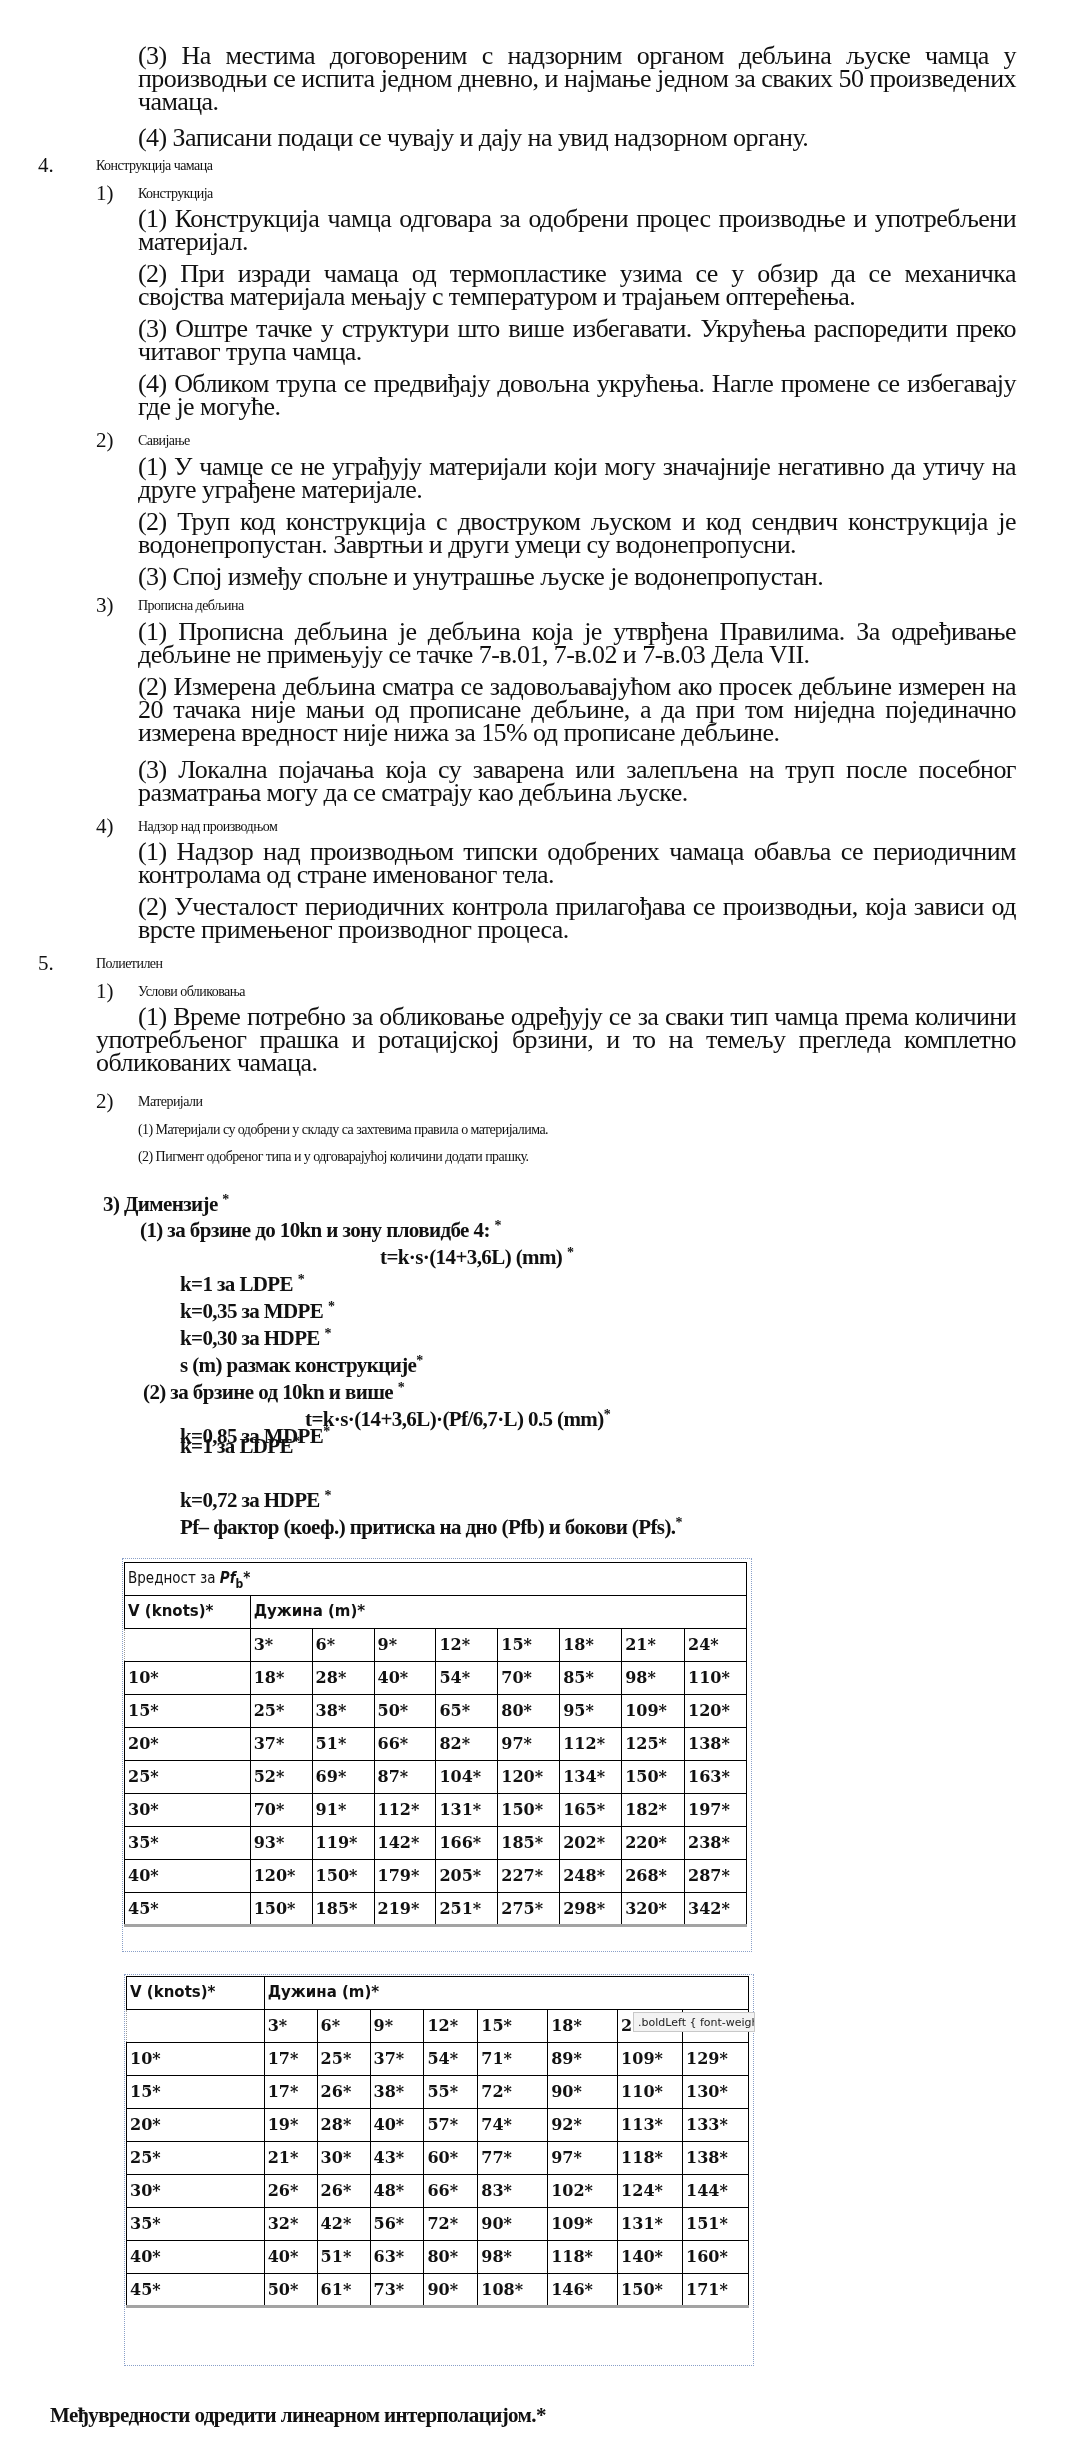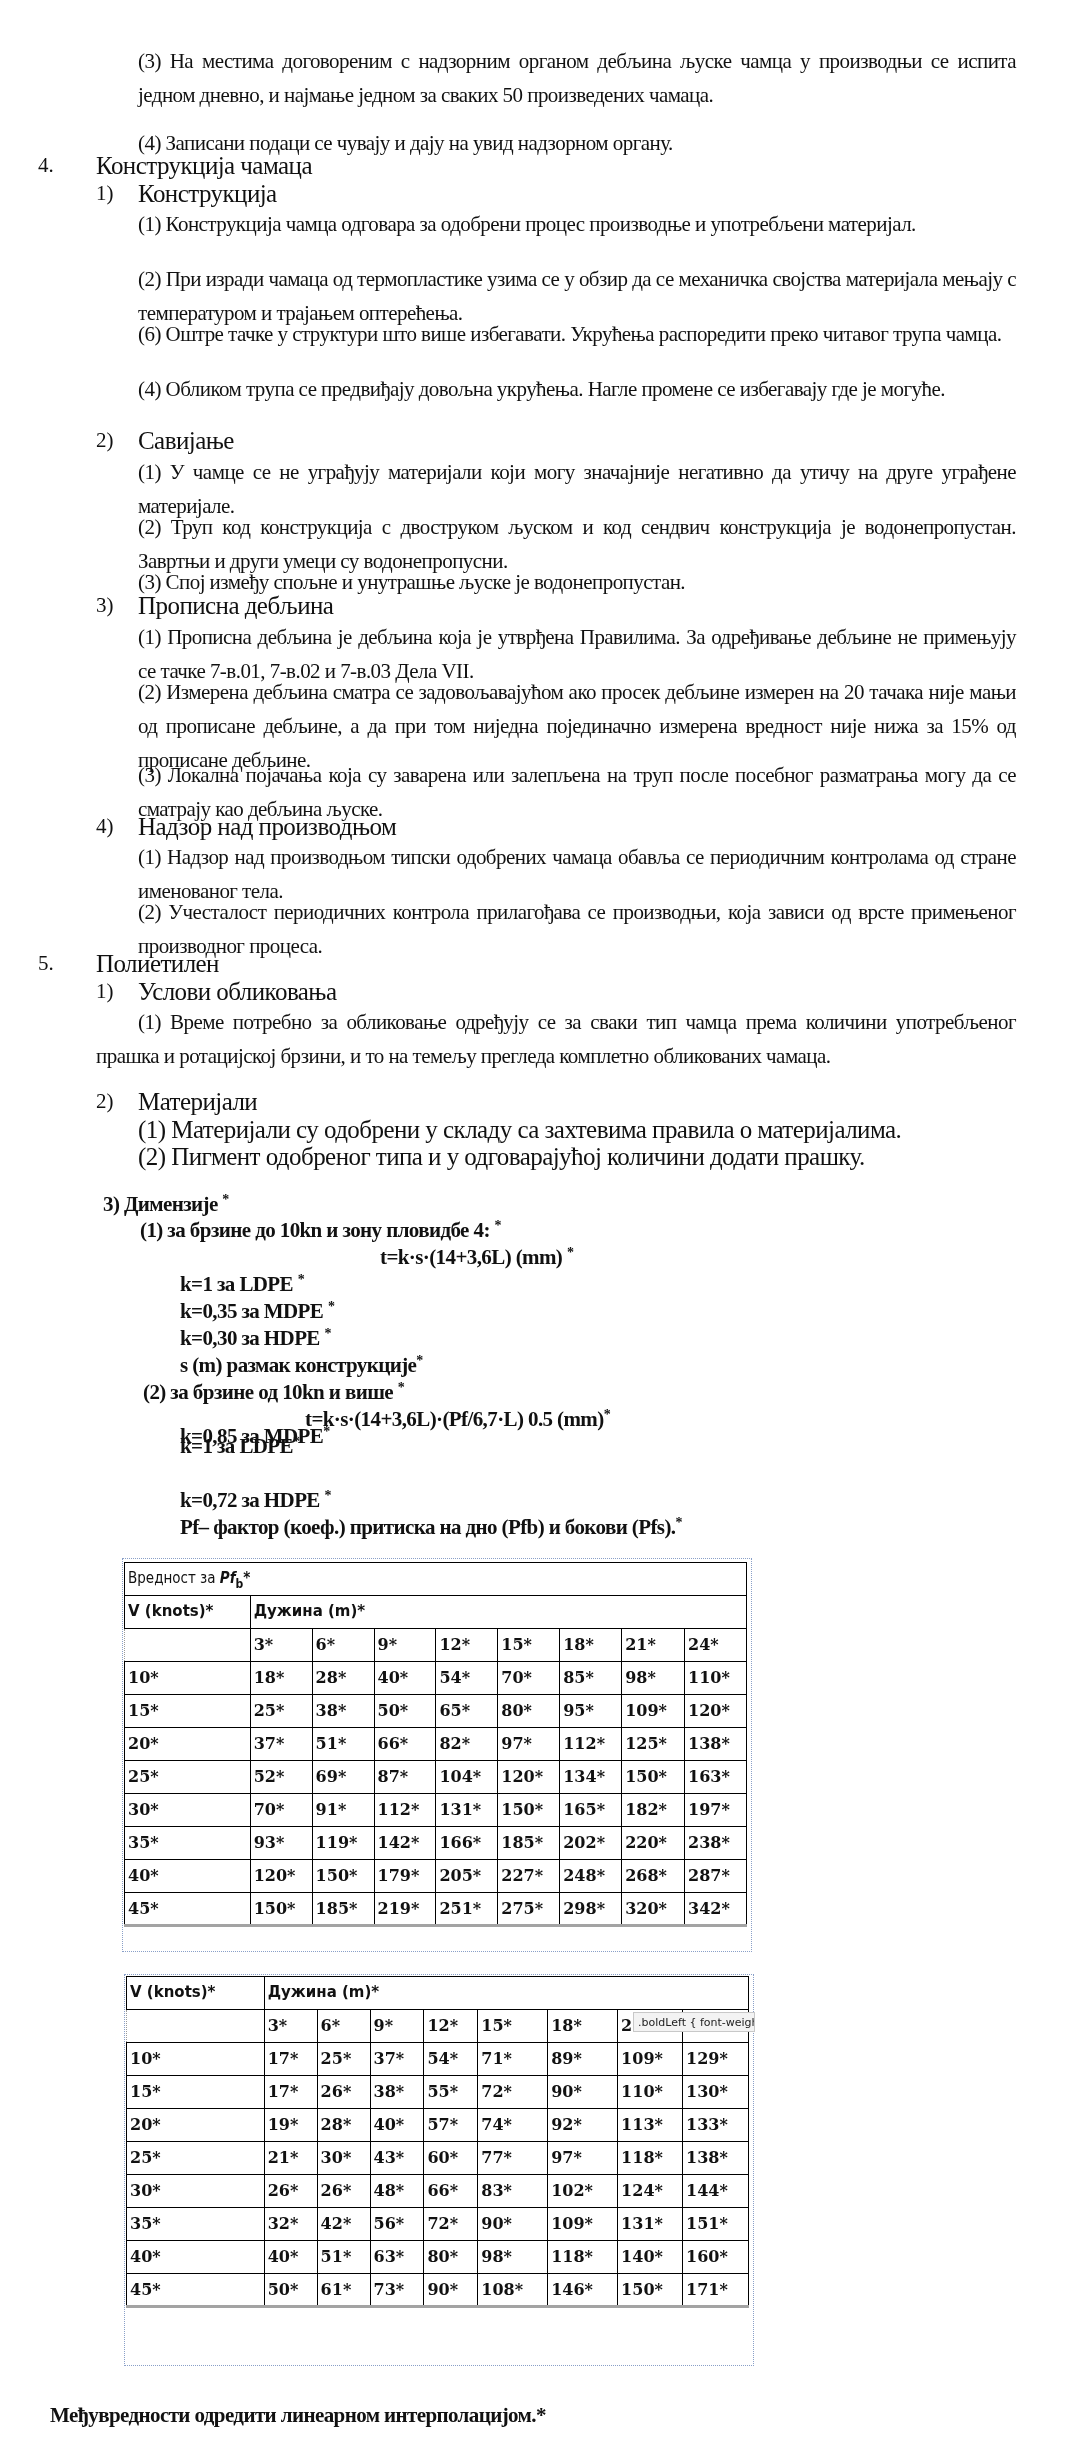--- a/index.html
+++ b/index.html
@@ -1,21 +1,21 @@
 <!DOCTYPE html>
 <html><head>
 <meta charset="utf-8">
 <style>
   html, body { margin: 0; padding: 0; background: #ffffff; }
   body { width: 1088px; height: 2456px; position: relative; overflow: hidden;
          font-family: "Liberation Serif", "DejaVu Serif", serif; color: #111; }
   .doc { position: absolute; left: 0; top: 0; width: 1088px; }
-  .line { position: absolute; font-size: 25px; line-height: 27px; white-space: nowrap;
+  .line { position: absolute; font-size: 14px; line-height: 27px; white-space: nowrap;
           transform-origin: left top; }
-  .para { position: absolute; font-size: 21px; line-height: 34px; text-align: justify;
+  .para { position: absolute; font-size: 26px; line-height: 23px; text-align: justify;
           letter-spacing: -0.55px; word-spacing: 0px; }
   .cond { letter-spacing: -0.55px; }
   .num { position: absolute; font-size: 21px; line-height: 27px; }
   .b { position: absolute; font-size: 21px; line-height: 27px; font-weight: bold; white-space: nowrap; letter-spacing: -0.6px; }
   .star { font-size: 14px; vertical-align: 7px; font-weight: bold; }
 
   table.pf { position: absolute; border-collapse: collapse; font-family: "DejaVu Sans", sans-serif;
              font-size: 15px; }
   table.pf td { border: 1.5px solid #000; height: 33px; padding: 0 0 0 3px; vertical-align: top;
                 padding-top: 6px; box-sizing: border-box; }
@@ -42,21 +42,21 @@
   <div class="para" style="left:138px; top:44px; width:878px;">(3) На местима договореним с надзорним органом дебљина љуске чамца у производњи се испита једном дневно, и најмање једном за сваких 50 произведених чамаца.</div>
   <div class="para" style="left:138px; top:126px; width:878px;">(4)  Записани подаци се чувају и дају на увид надзорном органу.</div>
 
   <div class="num" style="left:38px; top:152px;">4.</div>
   <div class="line cond" style="left:96px; top:152px;">Конструкција чамаца</div>
 
   <div class="num" style="left:96px; top:180px;">1)</div>
   <div class="line cond" style="left:138px; top:180px;text-align:center;">Конструкција</div>
   <div class="para" style="left:138px; top:207px; width:878px;">(1)  Конструкција чамца одговара за одобрени процес производње и употребљени материјал.</div>
   <div class="para" style="left:138px; top:262px; width:878px;">(2)  При изради чамаца од термопластике узима се у обзир да се механичка својства материјала мењају с температуром и трајањем оптерећења.</div>
-  <div class="para" style="left:138px; top:317px; width:878px;">(6)  Оштре тачке у структури што више избегавати. Укрућења распоредити преко читавог трупа чамца.</div>
+  <div class="para" style="left:138px; top:317px; width:878px;">(3)  Оштре тачке у структури што више избегавати. Укрућења распоредити преко читавог трупа чамца.</div>
   <div class="para" style="left:138px; top:372px; width:878px;">(4)  Обликом трупа се предвиђају довољна укрућења. Нагле промене се избегавају где је могуће.</div>
 
   <div class="num" style="left:96px; top:427px;">2)</div>
   <div class="line cond" style="left:138px; top:427px;">Савијање</div>
   <div class="para" style="left:138px; top:455px; width:878px;">(1)  У чамце се не уграђују материјали који могу значајније негативно да утичу на друге уграђене материјале.</div>
   <div class="para" style="left:138px; top:510px; width:878px;">(2)  Труп код конструкција с двоструком љуском и код сендвич конструкција је водонепропустан. Завртњи и други умеци су водонепропусни.</div>
   <div class="para" style="left:138px; top:565px; width:878px;">(3)  Спој између спољне и унутрашње љуске је водонепропустан.</div>
 
   <div class="num" style="left:96px; top:592px;">3)</div>
   <div class="line cond" style="left:138px; top:592px;">Прописна дебљина</div>

